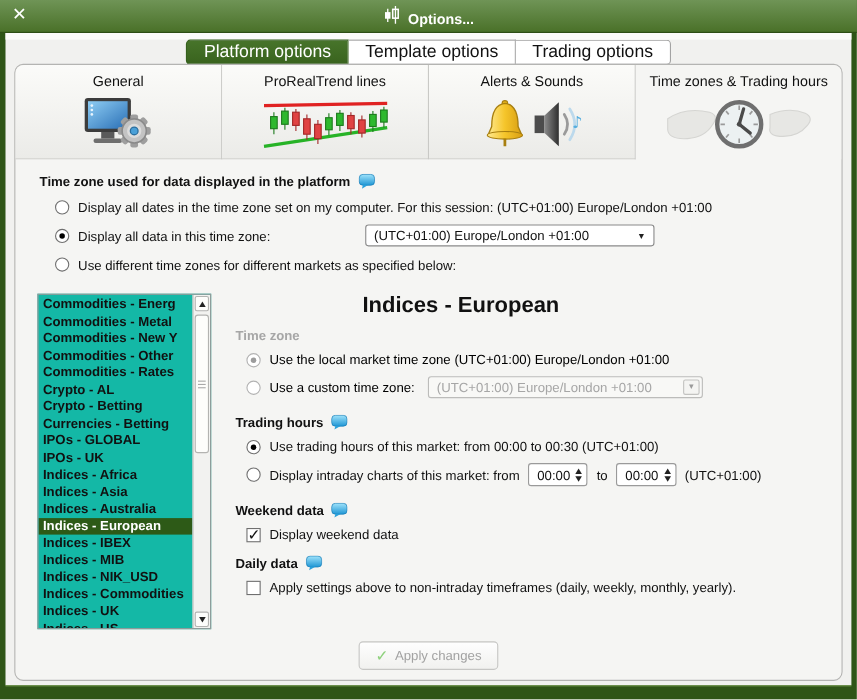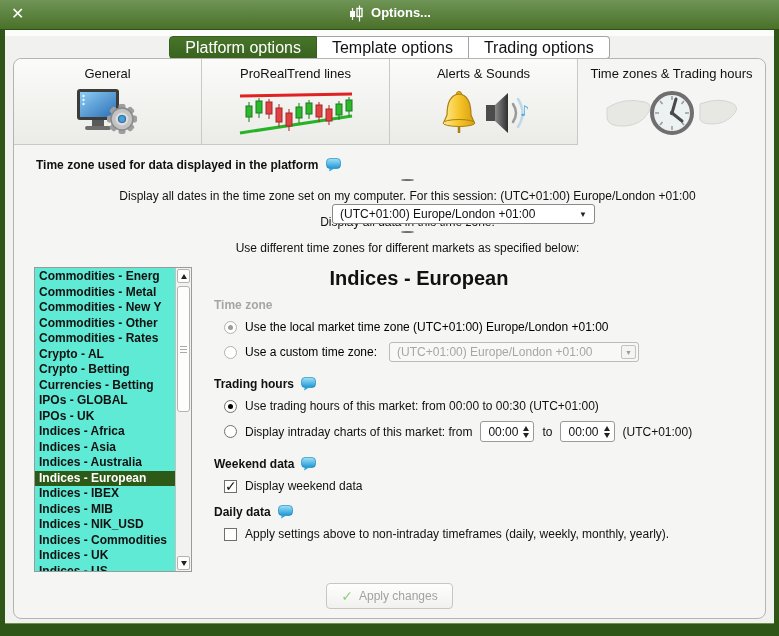--- a/index.html
+++ b/index.html
@@ -6,21 +6,21 @@
   html,body { width:779px; height:636px; overflow:hidden; }
   body { font-family:"Liberation Sans","DejaVu Sans",sans-serif; font-size:12px; color:#111; }
 
   .window { position:relative; width:779px; height:636px; background:#2f5517; }
   .window::after { content:""; position:absolute; left:5px; right:5px; bottom:12px; height:1px; background:#6e9449; }
 
   .titlebar { position:absolute; top:0; left:0; right:0; height:30px;
     background:linear-gradient(#6f9456,#4a7129); border-bottom:1px solid #2e4f15;
     display:flex; align-items:center; justify-content:center; }
   .close-x { position:absolute; left:11px; top:4px; color:#fff; font-weight:bold; font-size:16px; line-height:20px; cursor:default; }
-  .title-wrap { display:flex; align-items:flex-start; gap:6px; }
+  .title-wrap { display:flex; align-items:flex-end; gap:6px; }
   .title-text { color:#fff; font-weight:bold; font-size:13px; }
 
   .frame-content { position:absolute; top:30px; left:5px; right:5px; bottom:13px; background:#f1f1ef; }
   .white-strip { height:6px; background:#fcfcfa; }
 
   .segmented { position:absolute; top:6px; left:0; right:0; height:23px; display:flex; justify-content:center; }
   .seg-btn { height:23px; line-height:21px; padding:0 15px; background:#fff; border:1px solid #a3a3a3; border-left:none; font-size:16px; }
   .seg-btn.first { border-left:1px solid #a3a3a3; border-radius:4px 0 0 4px; }
   .seg-btn.last { border-radius:0 4px 4px 0; }
   .seg-btn.selected { background:linear-gradient(#47742a,#39631e); border-color:#35601c; color:#fff; }
@@ -31,42 +31,42 @@
   .cards-row { display:flex; height:86px; border-radius:8px 8px 0 0; overflow:hidden; }
   .card { flex:1; text-align:center; padding-top:7px; background:linear-gradient(#fbfbf9,#ebebe8);
     border-right:1px solid #c9c9c6; border-bottom:1px solid #c9c9c6; }
   .card.active { background:#f5f5f3; border-bottom:none; }
   .card:last-child { border-right:none; }
   .card-label { font-size:13px; }
   .card-icon { margin-top:5px; height:54px; display:flex; align-items:center; justify-content:center; }
 
   .tz-section { padding:13px 0 0 22px; }
   .sec-header { display:flex; align-items:center; gap:7px; font-weight:bold; font-size:12px; }
-  .opt-row { display:flex; align-items:center; gap:8px; margin:7px 0 0 14px; height:19px; position:relative;flex-direction:column; }
+  .opt-row { display:flex; align-items:center; gap:8px; margin:7px 0 0 14px; height:19px; position:relative; }
 
   .radio { width:13px; height:13px; min-width:13px; border:1px solid #6f6f6f; border-radius:50%; background:#fff; position:relative; }
   .radio.sel::after { content:""; position:absolute; inset:3px; background:#000; border-radius:50%; }
   .radio.dis { border-color:#b2b2b2; }
   .radio.dis.sel::after { background:#9c9c9c; }
 
   .checkbox { width:13px; height:13px; min-width:13px; border:1px solid #6f6f6f; background:#fff; position:relative; }
   .checkbox.checked::after { content:"✓"; position:absolute; left:0px; top:-3px; font-size:14px; font-weight:bold; color:#111; }
 
   .combo { position:absolute; left:282px; top:-1px; width:263px; height:20px; background:#fff;
     border:1px solid #8a8a8a; border-radius:3px; display:flex; align-items:center; padding:0 7px; }
   .combo-arrow { margin-left:auto; font-size:8px; color:#222; }
 
   .combo-dis { display:inline-flex; width:250px; height:20px; background:#f8f8f6; border:1px solid #bcbcba;
     border-radius:3px; align-items:center; padding:0 2px 0 7px; color:#a6a6a6; margin-left:4px; }
   .combo-dis .arrow-box { margin-left:auto; width:15px; height:14px; border:1px solid #c2c2c0; border-radius:2px;
     display:flex; align-items:center; justify-content:center; font-size:7px; color:#9a9a9a; background:#f4f4f2; }
 
   .split { display:flex; margin-top:17px; padding-left:20px; }
 
-  .listbox { position:relative; width:158px; height:305px; background:#5eead4; border:1px solid #9a9a9a; overflow:hidden; }
+  .listbox { position:relative; width:158px; height:305px; background:#14b8a6; border:1px solid #9a9a9a; overflow:hidden; }
   .list-inner { position:absolute; left:0; top:1px; right:16px; }
   .li { height:15.5px; line-height:15.5px; padding-left:4px; font-weight:bold; font-size:12px; white-space:nowrap; overflow:hidden; }
   .li.selected { background:#2d5a17; color:#fff; }
   .vscroll { position:absolute; top:0; right:0; bottom:0; width:16px; background:#f2f2f0; border-left:1px solid #c2c2c0; }
   .sbtn { position:absolute; left:1px; width:13px; height:14px; background:#fdfdfb; border:1px solid #b3b3b1; border-radius:2px;
     display:flex; align-items:center; justify-content:center; }
   .sbtn.up { top:1px; } .sbtn.down { bottom:1px; }
   .tri-up { width:0; height:0; border-left:3.5px solid transparent; border-right:3.5px solid transparent; border-bottom:5px solid #222; }
   .tri-down { width:0; height:0; border-left:3.5px solid transparent; border-right:3.5px solid transparent; border-top:5px solid #222; }
   .thumb { position:absolute; left:1px; top:18px; width:13px; height:126px; background:#fdfdfb; border:1px solid #b3b3b1; border-radius:3px; }

